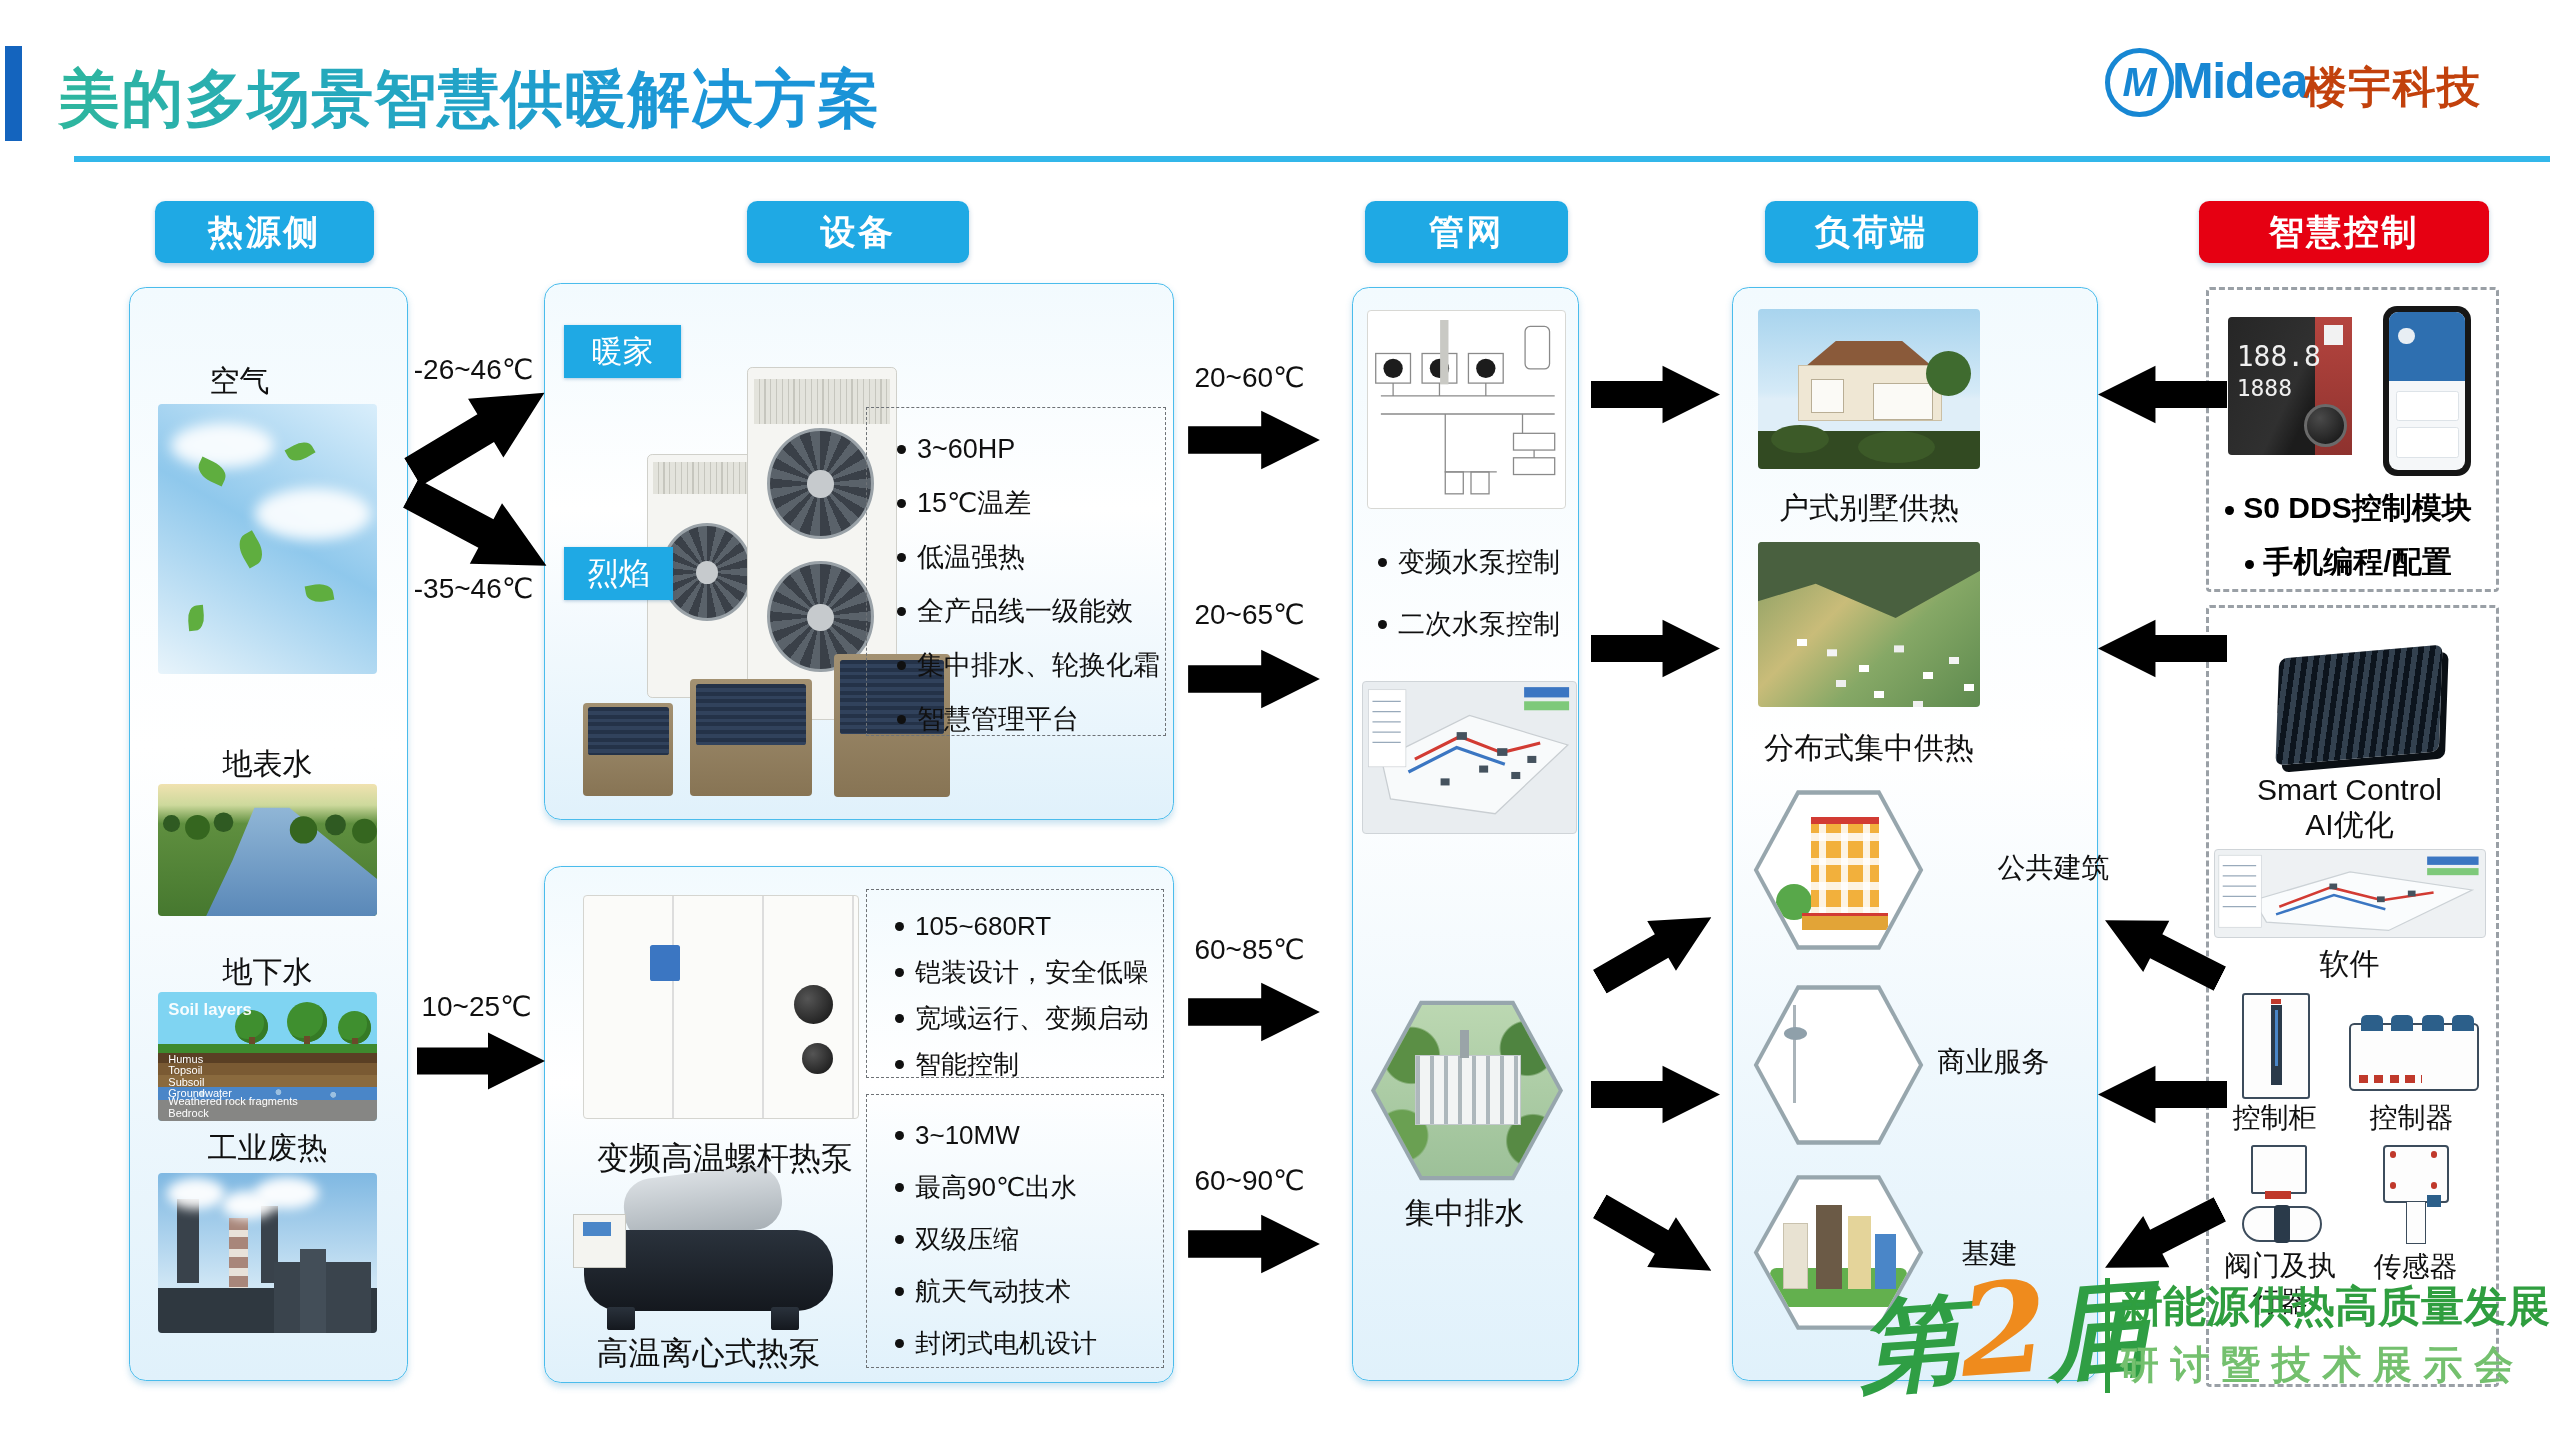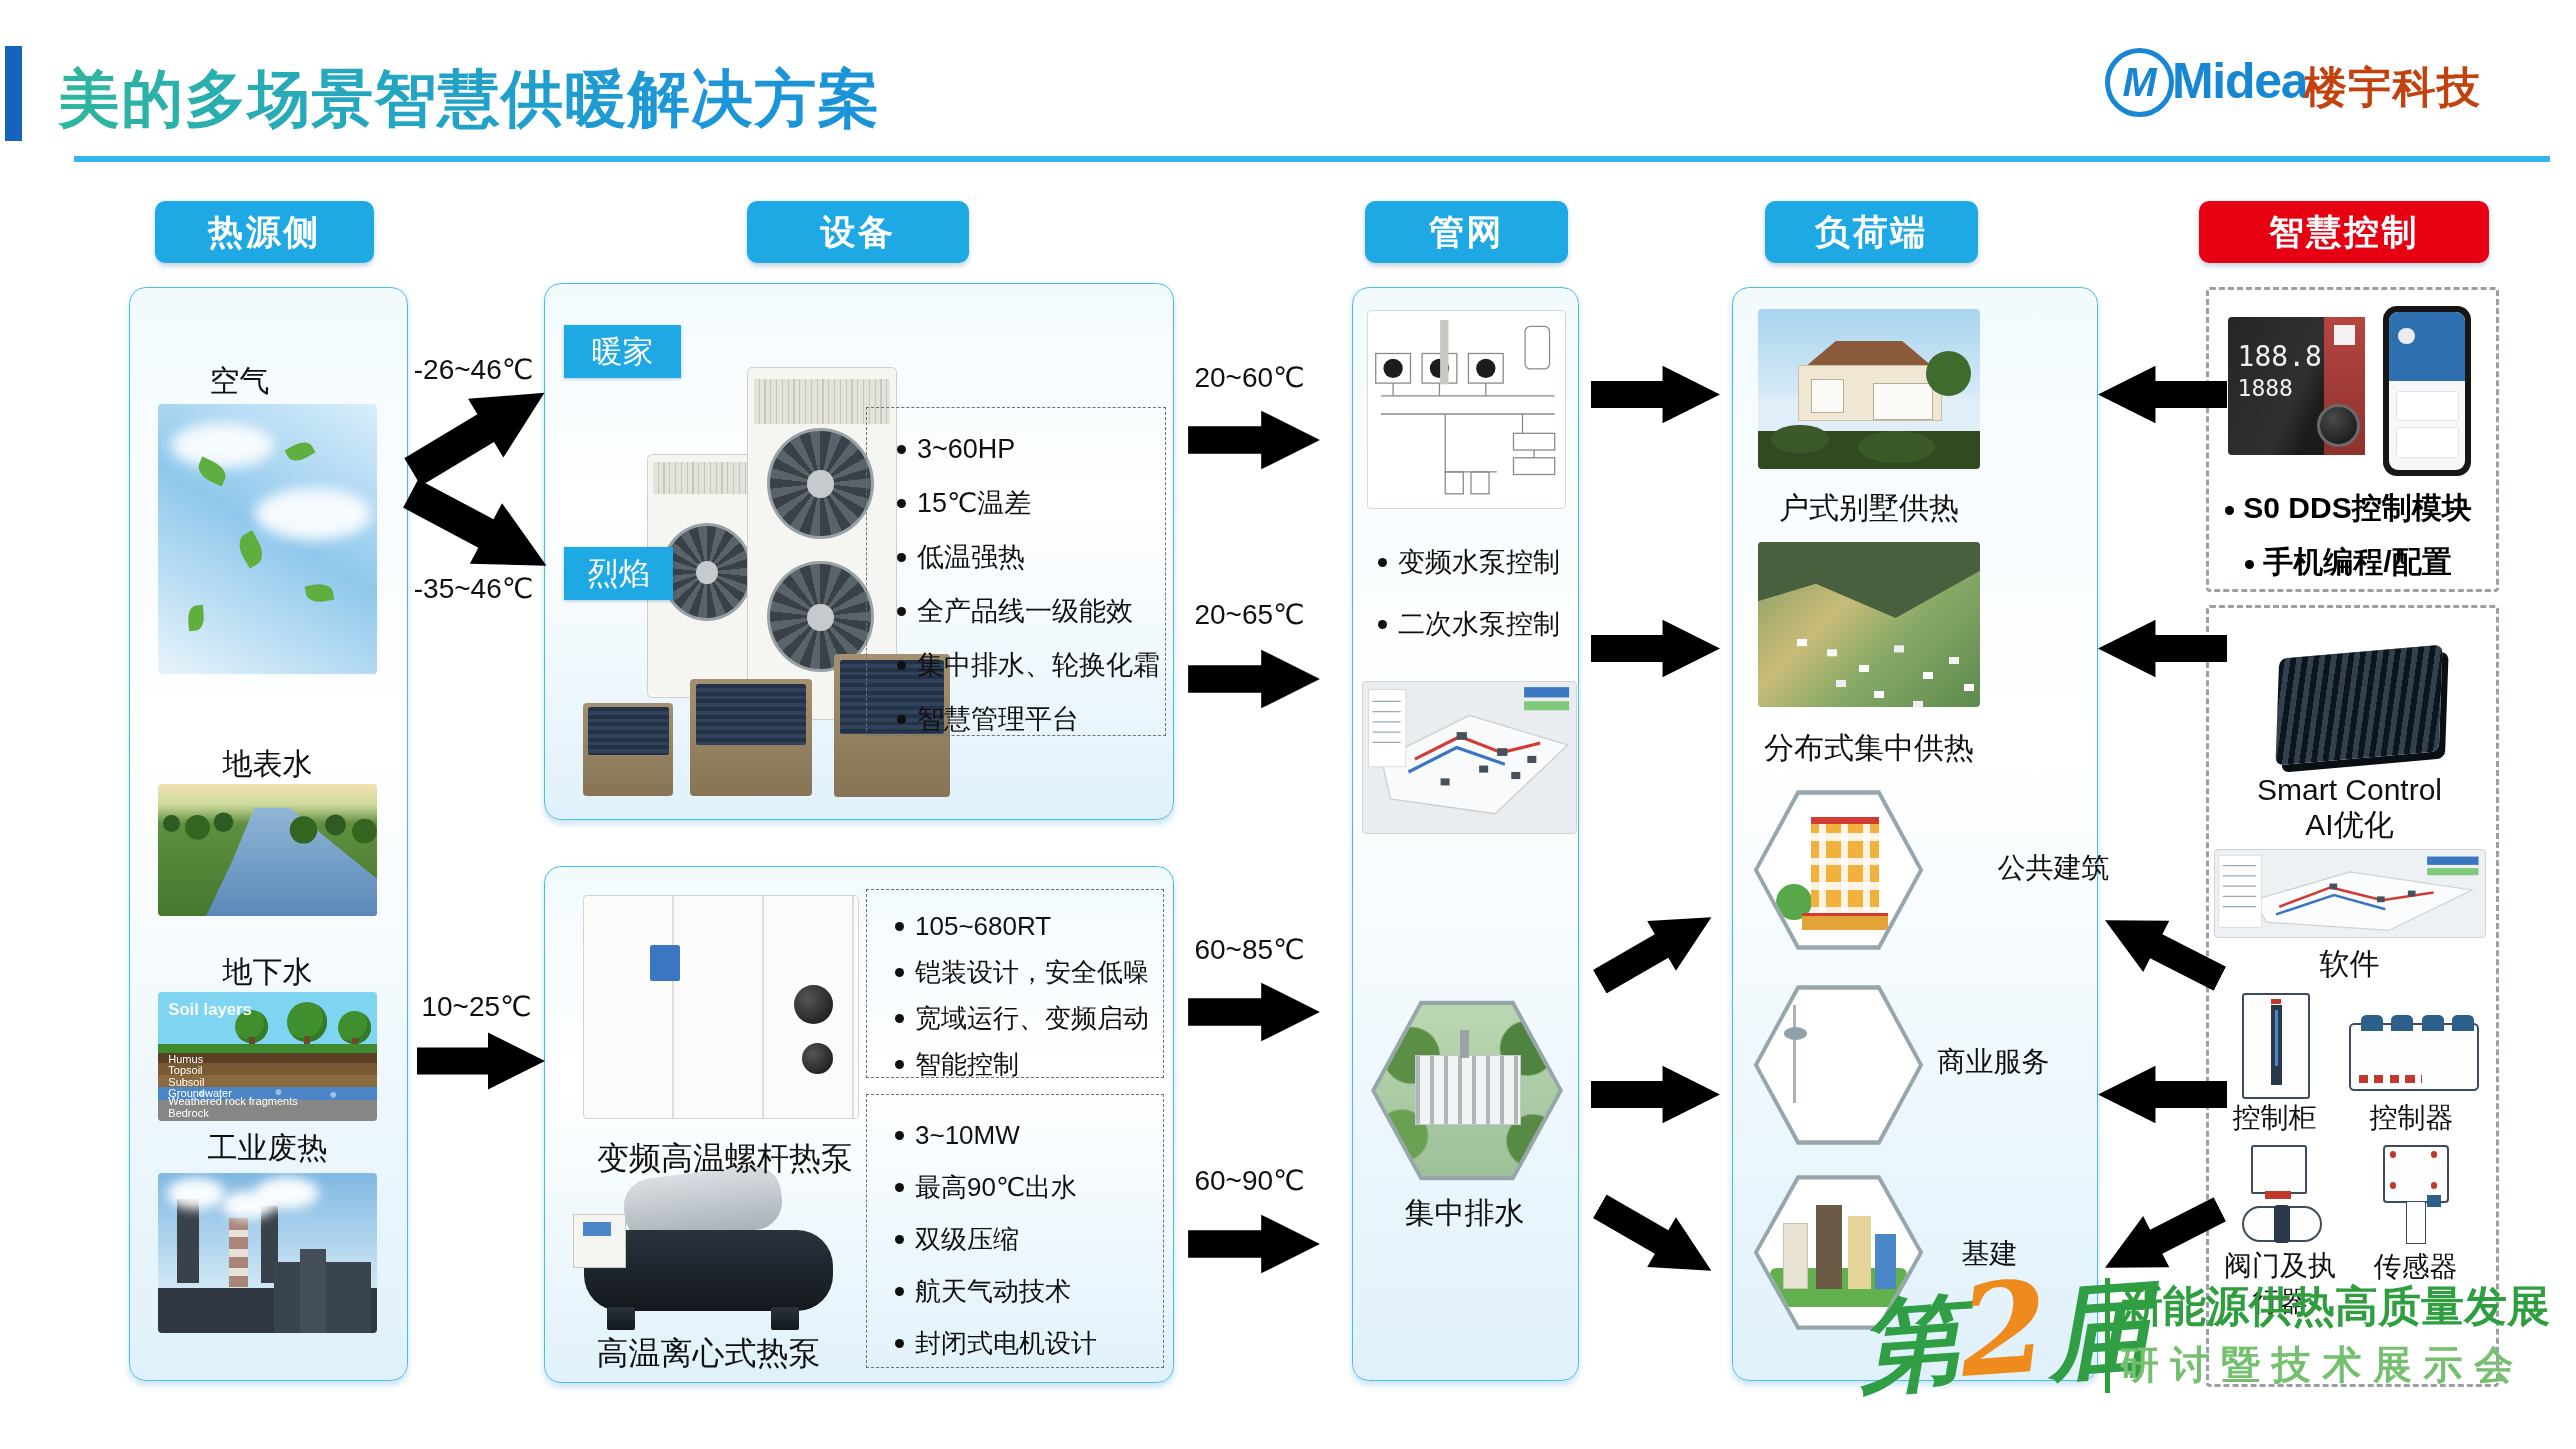--- a/index.html
+++ b/index.html
@@ -465,21 +465,21 @@
       <use href="#arr"></use>
     </svg>
   <svg class="arr red" style="left:2098px;top:1059px;transform:rotate(180deg);" width="129" height="71" viewBox="0 0 200 110">
       <use href="#arr"></use>
     </svg>
   <svg class="arr red" style="left:2098px;top:1203px;transform:rotate(153deg);" width="129" height="71" viewBox="0 0 200 110">
       <use href="#arr"></use>
     </svg>
 
   <div class="abs dashbox" style="left:2206px;top:287px;width:287px;height:299px;"></div>
-  <div class="abs thermo" style="left:2228px;top:317px;width:137px;height:138px;">
+  <div class="abs thermo" style="left:2228px;top:317px;width:124px;height:138px;">
     <div class="th-red"></div>
     <div class="th-logo"></div>
     <div class="th-knob"></div>
     <div class="th-disp">
       <div style="font-size:28px;">188.8</div>
       <div style="font-size:23px;">1888</div>
     </div>
   </div>
   <div class="abs phone" style="left:2383px;top:306px;width:76px;height:158px;">
     <div class="ph-scr">

